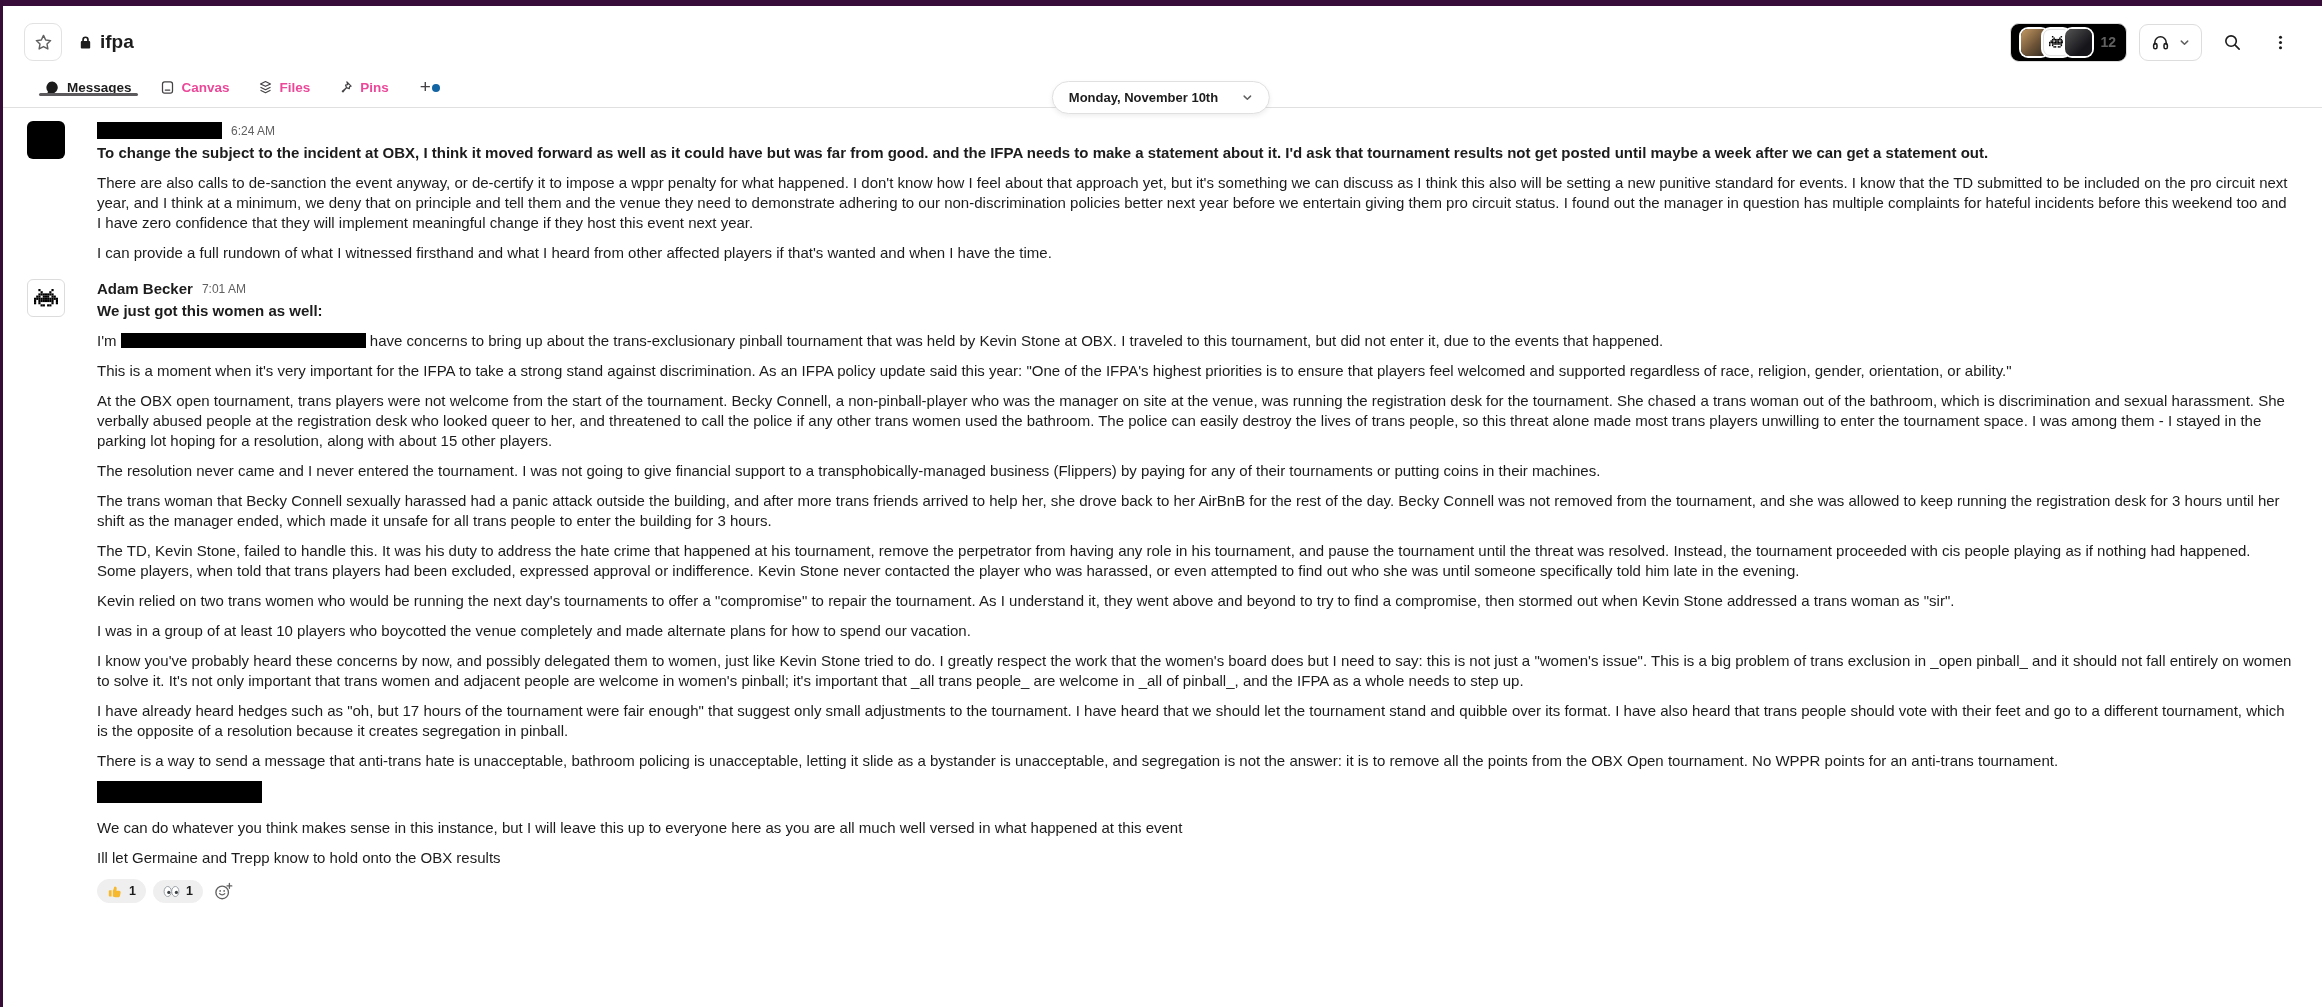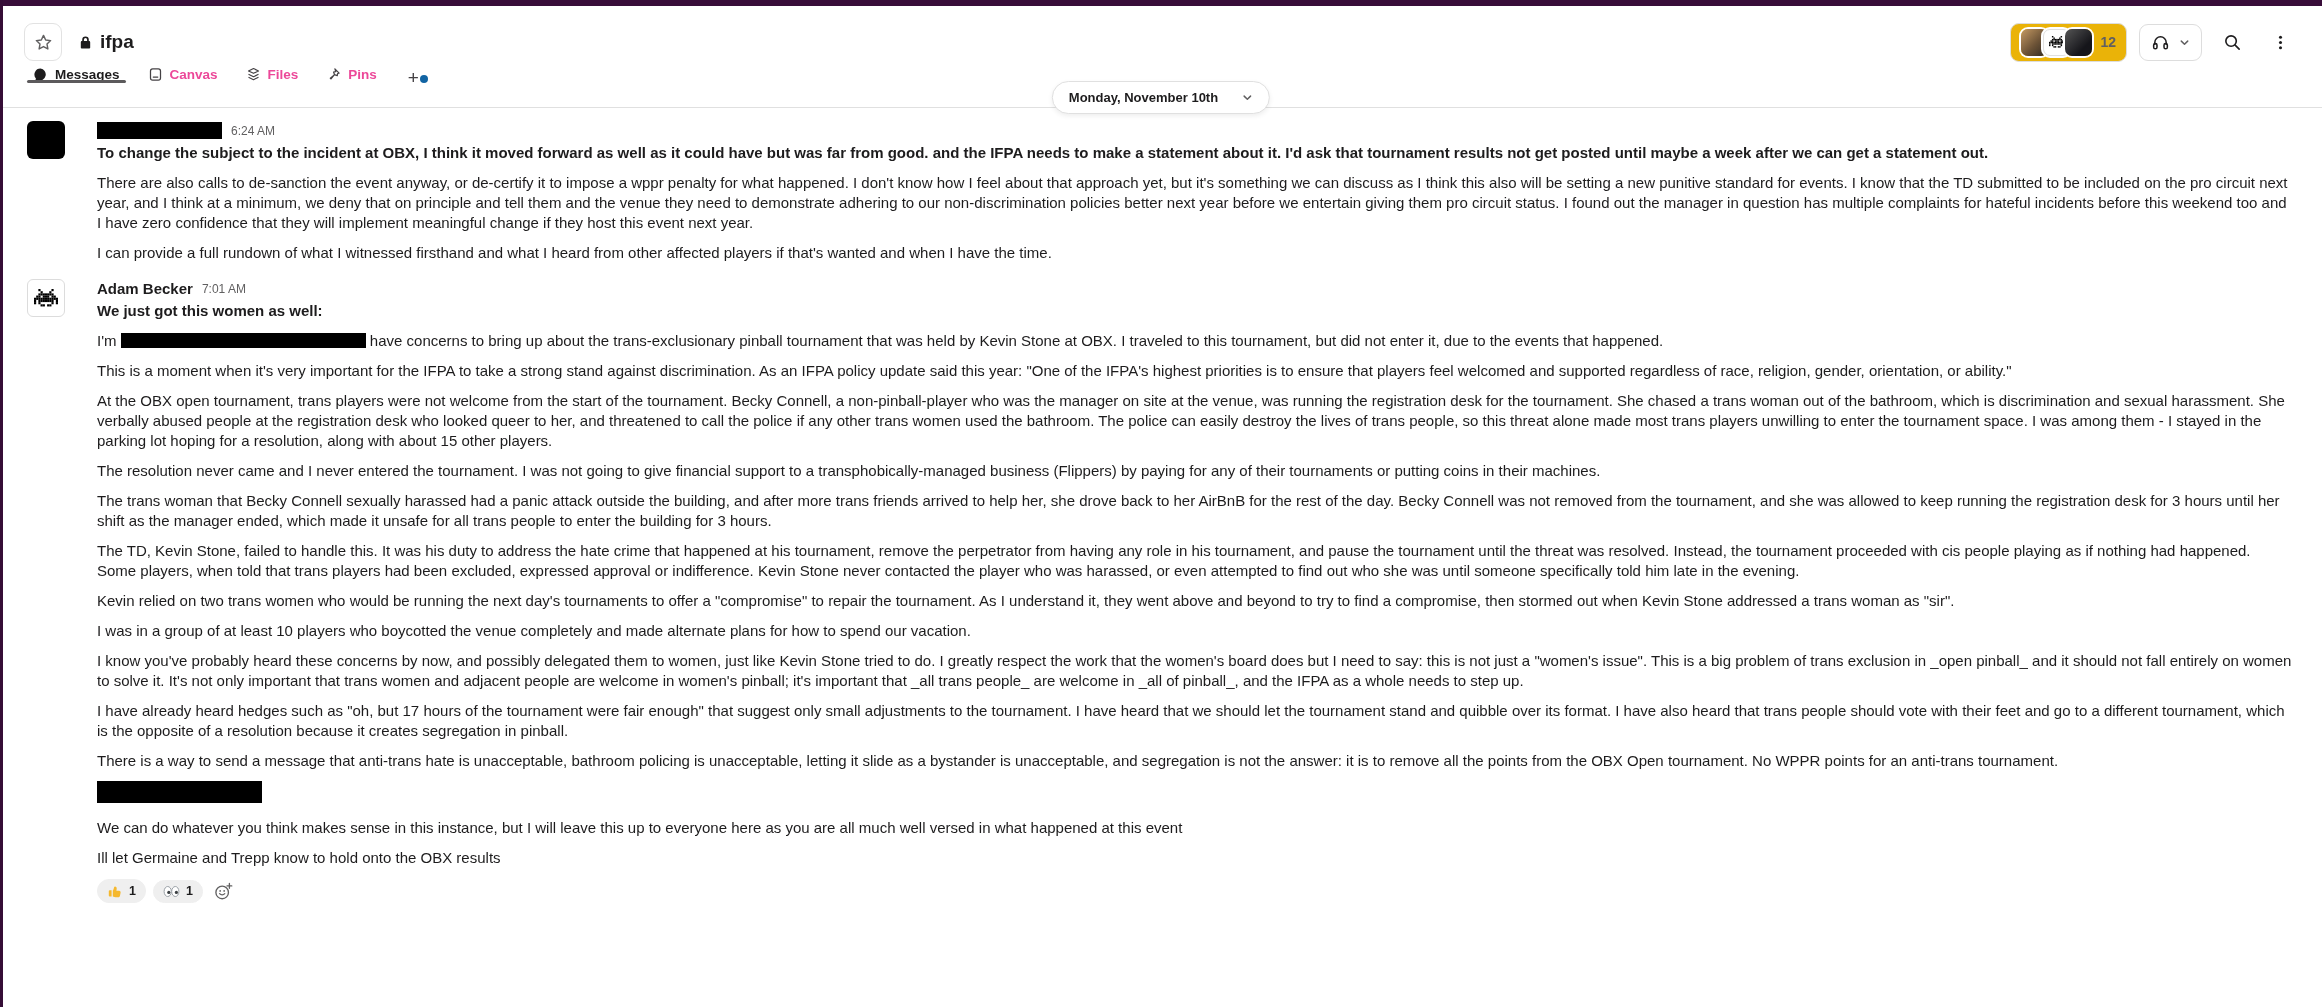--- a/index.html
+++ b/index.html
@@ -11,33 +11,33 @@
   .left-edge{position:absolute;left:0;top:0;bottom:0;width:3px;background:#350d36;z-index:40;}
   .top-strip{height:6px;background:#380d39;}
 
   
   .channel-header{display:flex;align-items:center;height:50px;padding:0 24px;margin-top:11px;}
   .star-btn{width:38px;height:38px;border:1px solid #e2e2e2;border-radius:9px;background:#fff;
     display:flex;align-items:center;justify-content:center;cursor:pointer;padding:0;}
   .channel-title{display:flex;align-items:center;gap:7px;margin-left:16px;font-size:19px;font-weight:700;cursor:pointer;}
   .header-right{margin-left:auto;display:flex;align-items:center;gap:12px;}
   .members-pill{display:flex;align-items:center;border:1px solid #dddddd;border-radius:9px;
-    padding:5px 10px;background:#eab308;cursor:pointer;}
+    padding:5px 10px;background:#000000;cursor:pointer;}
   .mini-av{width:27px;height:27px;border-radius:7px;box-shadow:0 0 0 2px #fff;}
   .mini-av + .mini-av{margin-left:-5px;}
   .mini-av.photo{background:linear-gradient(135deg,#c59a63,#6b5236 55%,#2c2620);}
   .mini-av.monster{background:#fff;border:1px solid #e0e0e0;display:flex;align-items:center;justify-content:center;box-sizing:border-box;}
   .mini-av.photo-dark{background:linear-gradient(135deg,#555,#15151a 70%);}
   .member-count{font-size:14px;color:#616061;margin-left:8px;font-weight:600;}
   .huddle-btn{display:flex;align-items:center;gap:9px;border:1px solid #dddddd;border-radius:9px;
     padding:8px 11px;background:#fff;cursor:pointer;}
   .icon-btn{width:36px;height:36px;display:flex;align-items:center;justify-content:center;background:none;border:none;cursor:pointer;padding:0;}
 
   
-  .tab-bar{display:flex;align-items:flex-start;height:40px;padding:0 24px;border-bottom:1px solid #e0e0e0;position:relative;}
+  .tab-bar{display:flex;align-items:center;height:40px;padding:0 36px;border-bottom:1px solid #e0e0e0;position:relative;}
   .tab{position:relative;display:flex;align-items:center;gap:7px;padding:0 9px;margin-right:10px;
     font-size:13.5px;font-weight:700;color:#ec4899;cursor:pointer;}
   .tab.active{color:#1d1c1d;font-weight:700;}
   .tab.active::after{content:"";position:absolute;left:3px;right:3px;bottom:-1px;height:3px;background:#5c5a5c;border-radius:2px;}
   .tab-plus{position:relative;display:flex;align-items:center;padding:0 12px;font-size:19px;color:#454245;cursor:pointer;}
   .notif-dot{position:absolute;top:8px;right:3px;width:8px;height:8px;border-radius:50%;background:#1264a3;}
 
   
   .date-pill{position:absolute;top:81px;left:50%;transform:translateX(-50%);z-index:30;
     display:flex;align-items:center;gap:24px;background:#fff;border:1px solid #e0e0e0;border-radius:999px;

